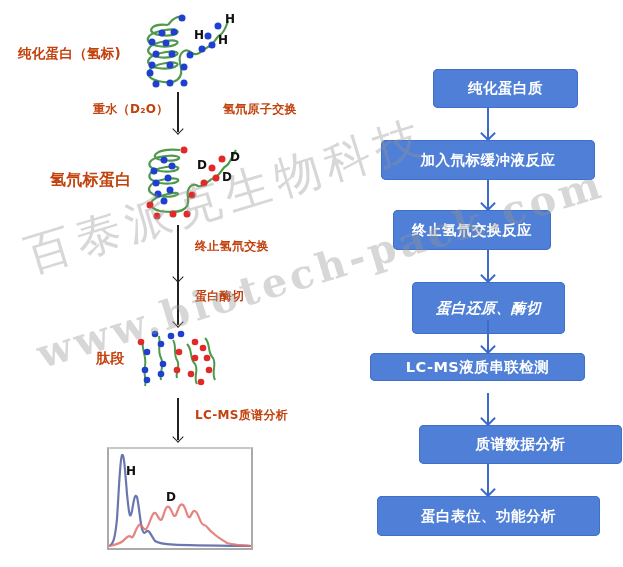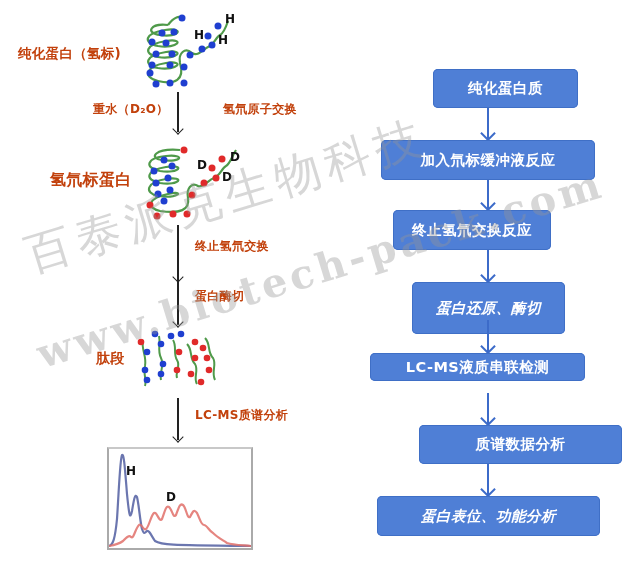--- a/index.html
+++ b/index.html
@@ -161,17 +161,17 @@
 
   <div class="flow-box" style="left:412px;top:282px;width:153px;height:52px;font-style:italic;">蛋白还原、酶切</div>
   <div class="flow-arrow" style="left:487px;top:320px;height:32px;"></div>
 
   <div class="flow-box" style="left:370px;top:353px;width:215px;height:28px;">LC-MS液质串联检测</div>
   <div class="flow-arrow" style="left:487px;top:393px;height:31px;"></div>
 
   <div class="flow-box" style="left:387px;top:425px;width:203px;height:39px;margin-left:32px;">质谱数据分析</div>
   <div class="flow-arrow" style="left:487px;top:464px;height:31px;"></div>
 
-  <div class="flow-box" style="left:377px;top:496px;width:223px;height:40px;font-style:italic;">蛋白表位、功能分析</div>
+  <div class="flow-box" style="left:377px;top:496px;width:223px;height:40px;">蛋白表位、功能分析</div>
 </div>
 
 <div class="watermark" style="left:36px;top:225px;font-size:46px;transform:rotate(-17deg);letter-spacing:6px;">百泰派克生物科技</div>
 <div class="watermark" style="left:45px;top:330px;font-size:40px;font-weight:bold;transform:rotate(-17deg);letter-spacing:4px;">www.biotech-pack.com</div>
 
 </body></html>

